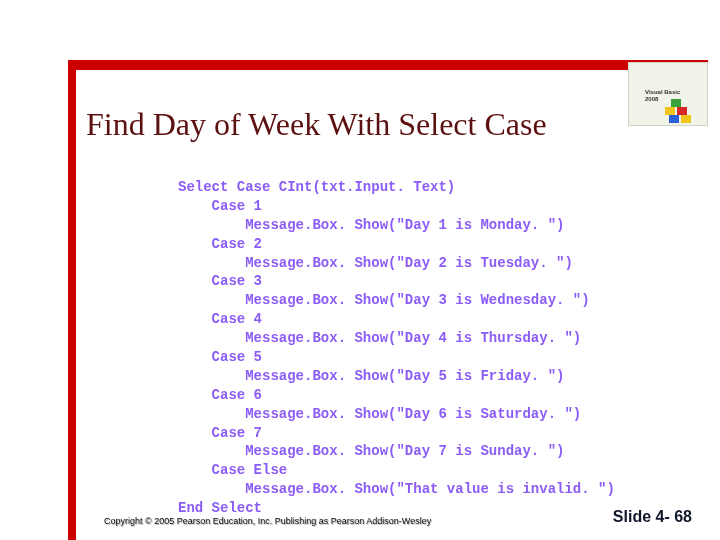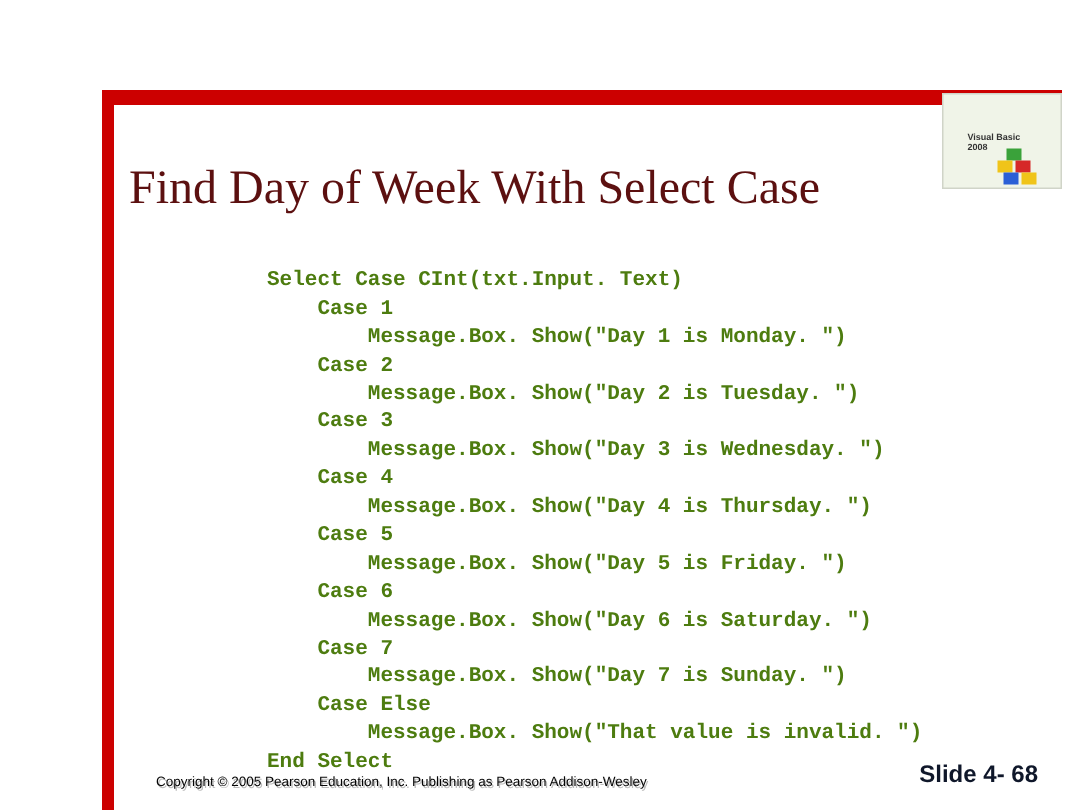--- a/index.html
+++ b/index.html
@@ -66,21 +66,21 @@
     font-size: 32px;
     color: #5c1010;
   }
   .code {
     position: absolute;
     top: 130px;
     left: 130px;
     font-family: "Courier New", Courier, monospace;
     font-size: 14px;
     font-weight: bold;
-    color: #4d7c0f;
+    color: #8b5cf6;
     line-height: 1.35;
     white-space: pre;
   }
   .footer {
     position: absolute;
     bottom: 14px;
     left: 40px;
     right: 28px;
     display: flex;
     justify-content: space-between;

